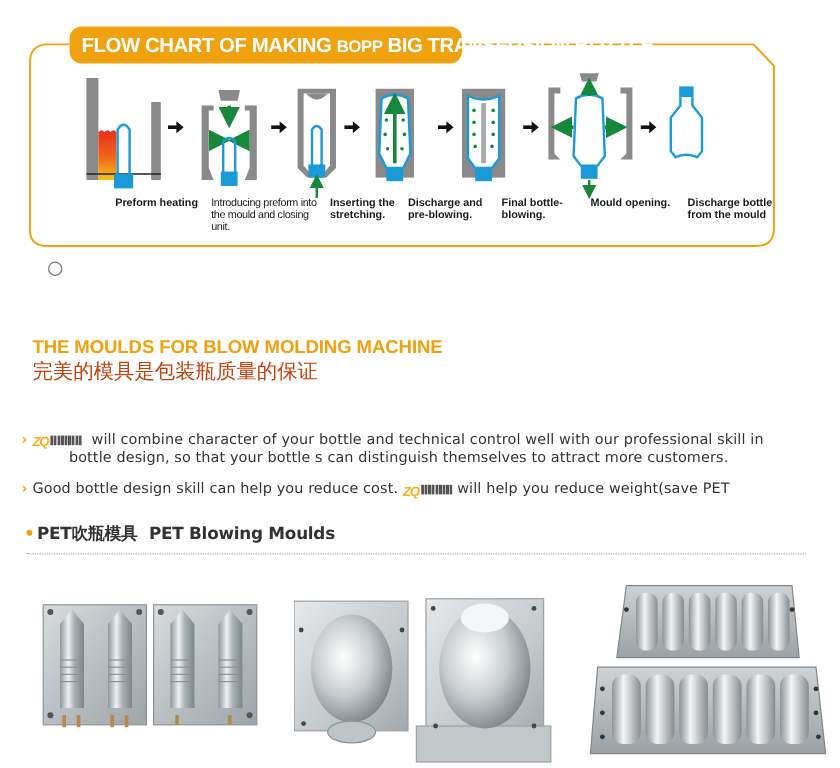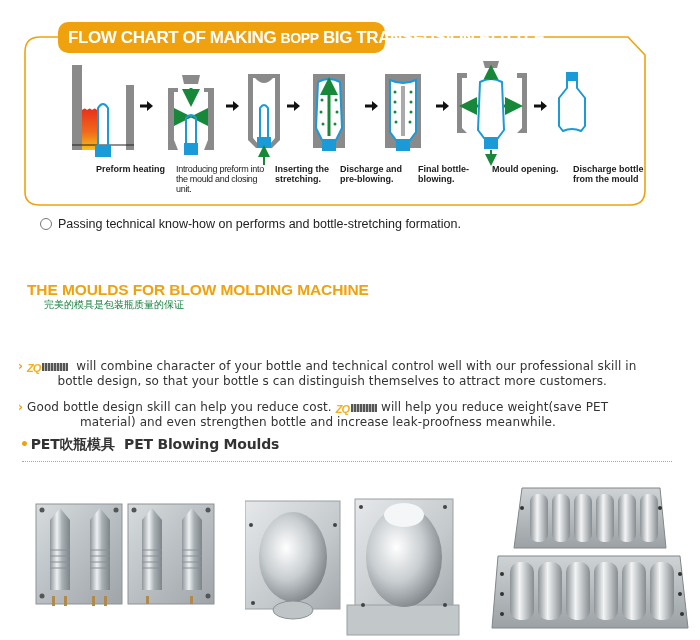--- a/index.html
+++ b/index.html
@@ -32,23 +32,22 @@
     width: 12px; height: 12px; border-radius: 50%; border: 1px solid #777; background: #fff;
   }
   .know-how-text { font-size: 12.5px; color: #222; white-space: nowrap; }
 
   
   .moulds-title {
     position: absolute; left: 27px; top: 281px; color: #f0a20e; font-weight: 900; font-size: 15.5px;
     letter-spacing: -0.1px; white-space: nowrap; font-family: "Liberation Sans", sans-serif;
   }
   .moulds-subtitle {
-    position: absolute; left: 27px; top: 298px; font-size: 10px; color: #15803d; white-space: nowrap;
+    position: absolute; left: 27px; top: 298px; font-size: 17px; color: #c2410c; white-space: nowrap;
     font-family: "DejaVu Sans", sans-serif;
-    margin-left: 17px;
   }
 
   .bullet {
     position: absolute; left: 18px; font-size: 12px; line-height: 15px; color: #333;
     font-family: "DejaVu Sans", sans-serif; letter-spacing: 0.1px;
   }
   .bullet .chev { color: #f0a20e; font-weight: bold; margin-right: 4px; }
   .bullet .line2 { display: block; padding-left: 10px; text-align: center; }
   .zq-logo {
     display: inline-block; vertical-align: -2px; height: 11px; margin-right: 4px; margin-top: 30px;
@@ -209,36 +208,34 @@
     </div>
     <div class="step-label" style="left:499px;top:106px">
       <div>Discharge bottle</div>
       <div>from the mould</div>
     </div>
   </div>
 </div>
 
 <div class="know-how">
   <span class="radio-circle"></span>
-  <span class="know-how-text">Passing technical know-how on performs and bottle-stretching formation.</span>
 </div>
 
 <div class="moulds-title">THE MOULDS FOR BLOW MOLDING MACHINE</div>
 <div class="moulds-subtitle">完美的模具是包装瓶质量的保证</div>
 
 <div class="bullet" style="top:331px">
   <span class="chev">›</span><span class="zq-logo"><span class="zq">ZQ</span><span class="cn"></span></span>
   <span>will combine character of your bottle and technical control well with our professional skill in</span>
   <span class="line2">bottle design, so that your bottle s can distinguish themselves to attract more customers.</span>
 </div>
 
 <div class="bullet" style="top:372px">
   <span class="chev">›</span><span>Good bottle design skill can help you reduce cost.</span>
   <span class="zq-logo"><span class="zq">ZQ</span><span class="cn"></span></span><span>will help you reduce weight(save PET</span>
-  <span class="line2">material) and even strengthen bottle and increase leak-proofness meanwhile.</span>
 </div>
 
 <div class="pet-heading">
   <span class="dot">•</span><span>PET吹瓶模具</span>&nbsp;&nbsp;<span>PET Blowing Moulds</span>
 </div>
 <div class="pet-divider"></div>
 
 <svg class="photo" style="left:30px;top:500px" width="190" height="110">
   <defs>
     <linearGradient id="steel" x1="0" y1="0" x2="1" y2="1">

